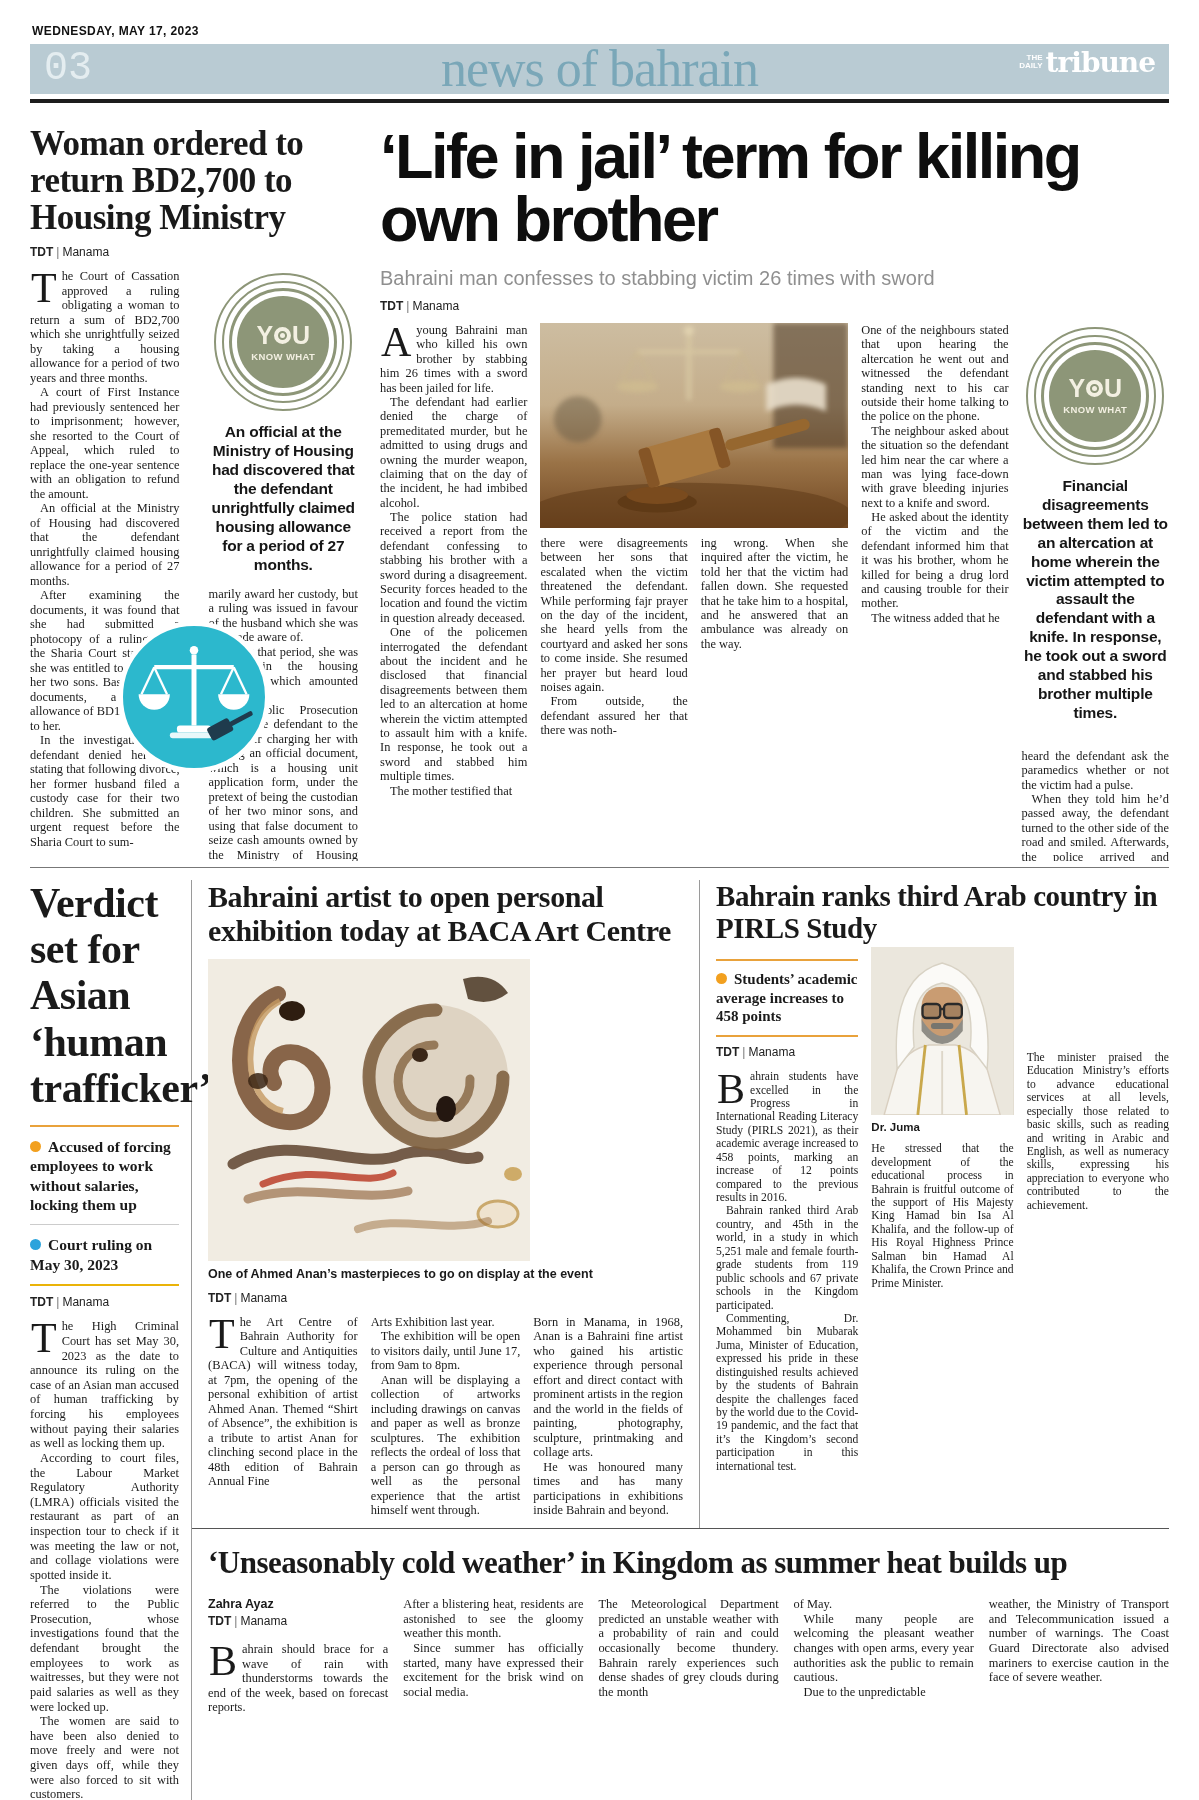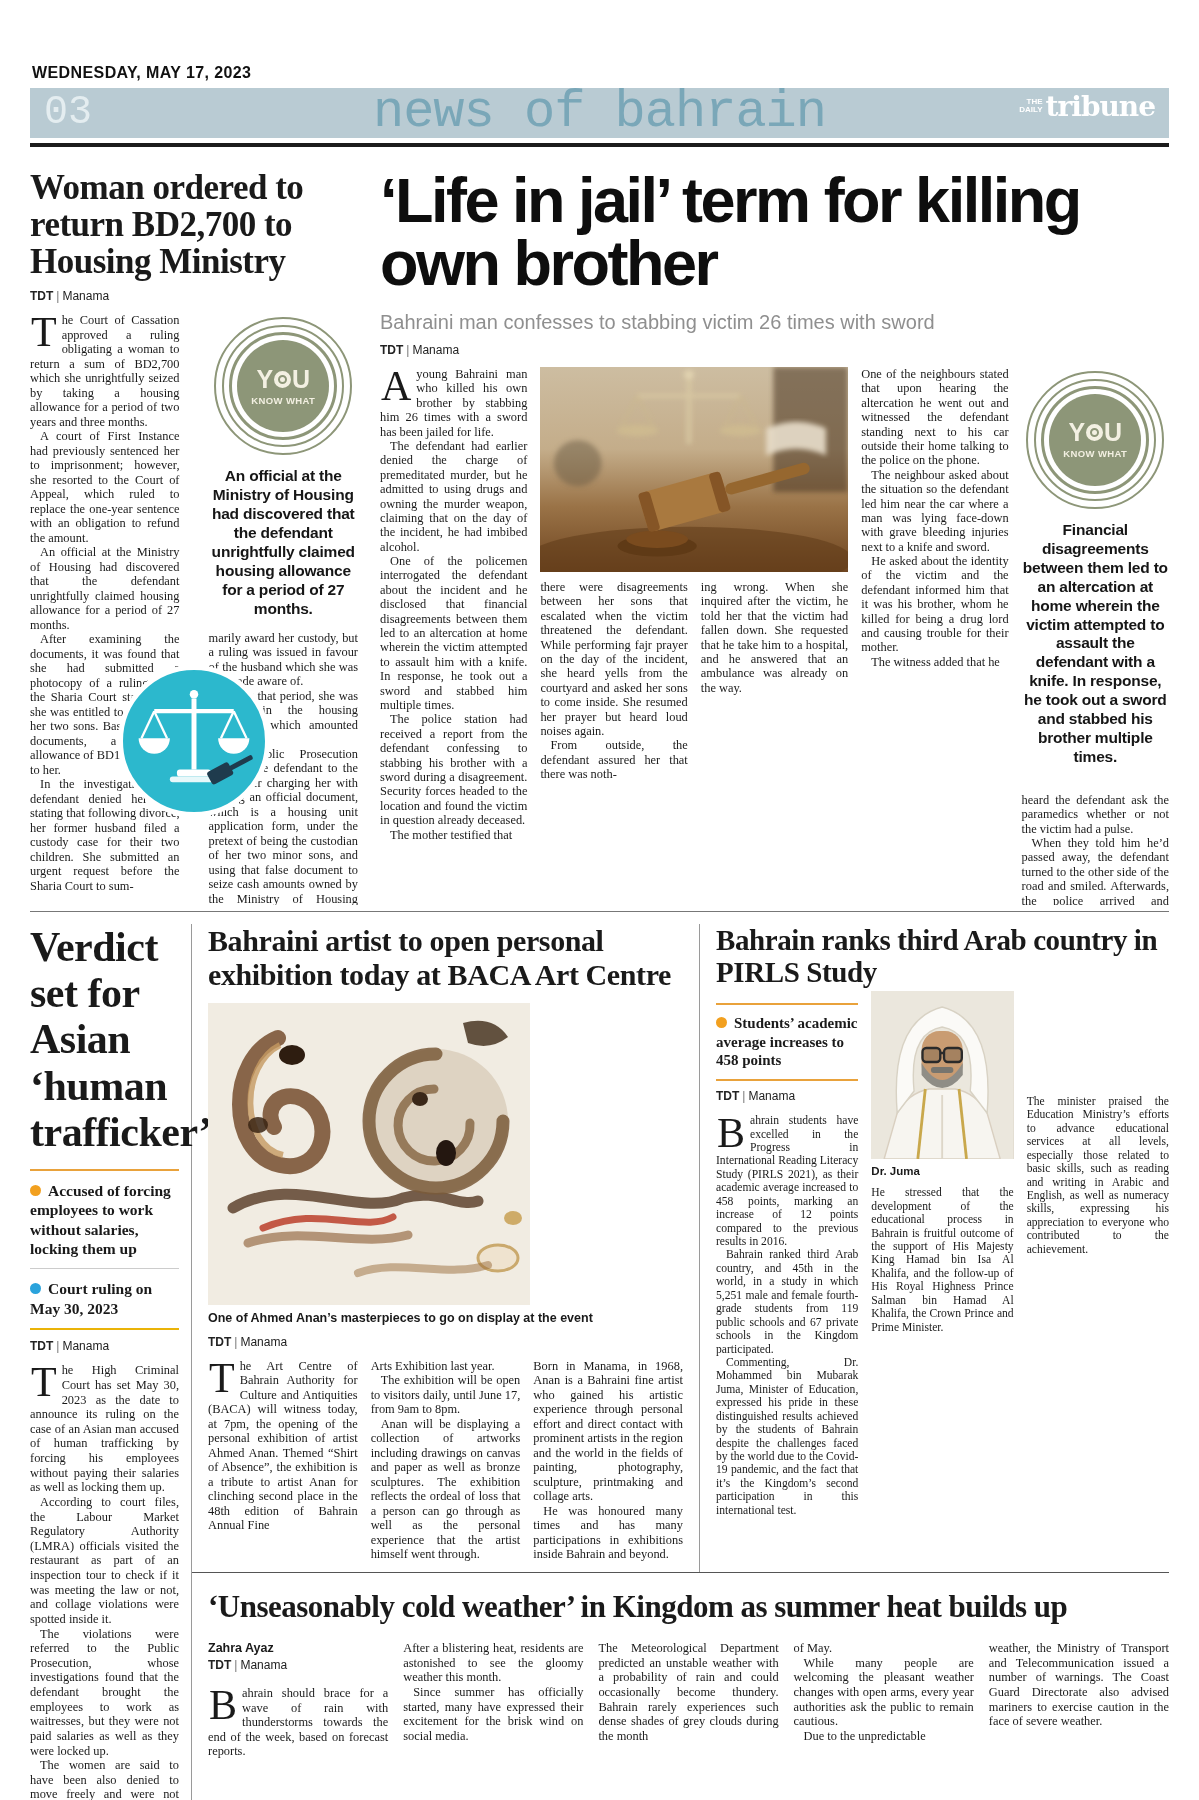--- a/index.html
+++ b/index.html
@@ -2,26 +2,26 @@
 <html><head>
 <meta charset="utf-8">
 <style>
   *{box-sizing:border-box;margin:0;padding:0}
   html,body{background:#e9e9e9}
   .page{width:1199px;height:1800px;margin:0 auto;background:#fff;position:relative;
         font-family:"Liberation Serif",serif;color:#1a1a1a;overflow:hidden;padding:0 30px}
   p{margin:0}
 
   
-  .date-line{font-family:"Liberation Sans",sans-serif;font-weight:700;font-size:16px;
-             letter-spacing:.4px;padding:64px 0 6px 2px;color:#111}
+  .date-line{font-family:"Liberation Sans",sans-serif;font-weight:700;font-size:12px;
+             letter-spacing:.4px;padding:24px 0 6px 2px;color:#111}
   .band{height:50px;background:#b9cbd3;display:flex;align-items:center;position:relative}
   .page-num{font-family:Liberation Mono, monospace;font-weight:300;font-size:40px;
             color:#e4edf0;margin-left:14px;line-height:50px}
-  .masthead{position:absolute;left:0;right:0;text-align:center;font-family:Liberation Mono, monospace;
+  .masthead{position:absolute;left:0;right:0;text-align:center;font-family:Liberation Serif, serif;
             font-size:52px;line-height:44px;color:#7aa7b8;letter-spacing:-1px}
   .logo{position:absolute;right:14px;top:0;height:36px;display:flex;align-items:center;color:#fff}
   .logo-the{font-family:"Liberation Sans",sans-serif;font-weight:700;font-size:8px;line-height:1.05;
             text-align:right;margin-right:3px}
   .logo-trib{font-family:"DejaVu Serif",serif;font-weight:700;font-size:28px;letter-spacing:-1px}
   .band-rule{height:4px;background:#1c1c1c;margin-top:5px}
 
   
   .byline{font-family:"Liberation Sans",sans-serif;font-size:12px;margin:9px 0 10px;color:#222}
   .byline b{font-weight:700}
@@ -193,22 +193,22 @@
     <div class="article">
       <h1 class="h-jail">‘Life in jail’ term for killing own brother</h1>
       <div class="subhead">Bahraini man confesses to stabbing victim 26 times with sword</div>
       <div class="byline jail-byline">
         <b>TDT</b><span class="sep">|</span><span>Manama</span>
       </div>
       <div class="jail-grid">
         <div class="jbody drop jc1">
             <p>A young Bahraini man who killed his own brother by stabbing him 26 times with a sword has been jailed for life.</p>
             <p>The defendant had earlier denied the charge of premeditated murder, but he admitted to using drugs and owning the murder weapon, claiming that on the day of the incident, he had imbibed alcohol.</p>
+            <p>The police station had received a report from the defendant confessing to stabbing his brother with a sword during a disagreement. Security forces headed to the location and found the victim in question already deceased.</p>
             <p>One of the policemen interrogated the defendant about the incident and he disclosed that financial disagreements between them led to an altercation at home wherein the victim attempted to assault him with a knife. In response, he took out a sword and stabbed him multiple times.</p>
-            <p>The police station had received a report from the defendant confessing to stabbing his brother with a sword during a disagreement. Security forces headed to the location and found the victim in question already deceased.</p>
             <p>The mother testified that</p>
           </div>
 
         <div class="jail-photo">
           <svg viewBox="0 0 310 213" width="100%" height="100%" preserveAspectRatio="none">
             <defs>
                 <filter id="blr">
                   <feGaussianBlur stdDeviation="2.5"></feGaussianBlur>
                 </filter>
               </defs>

